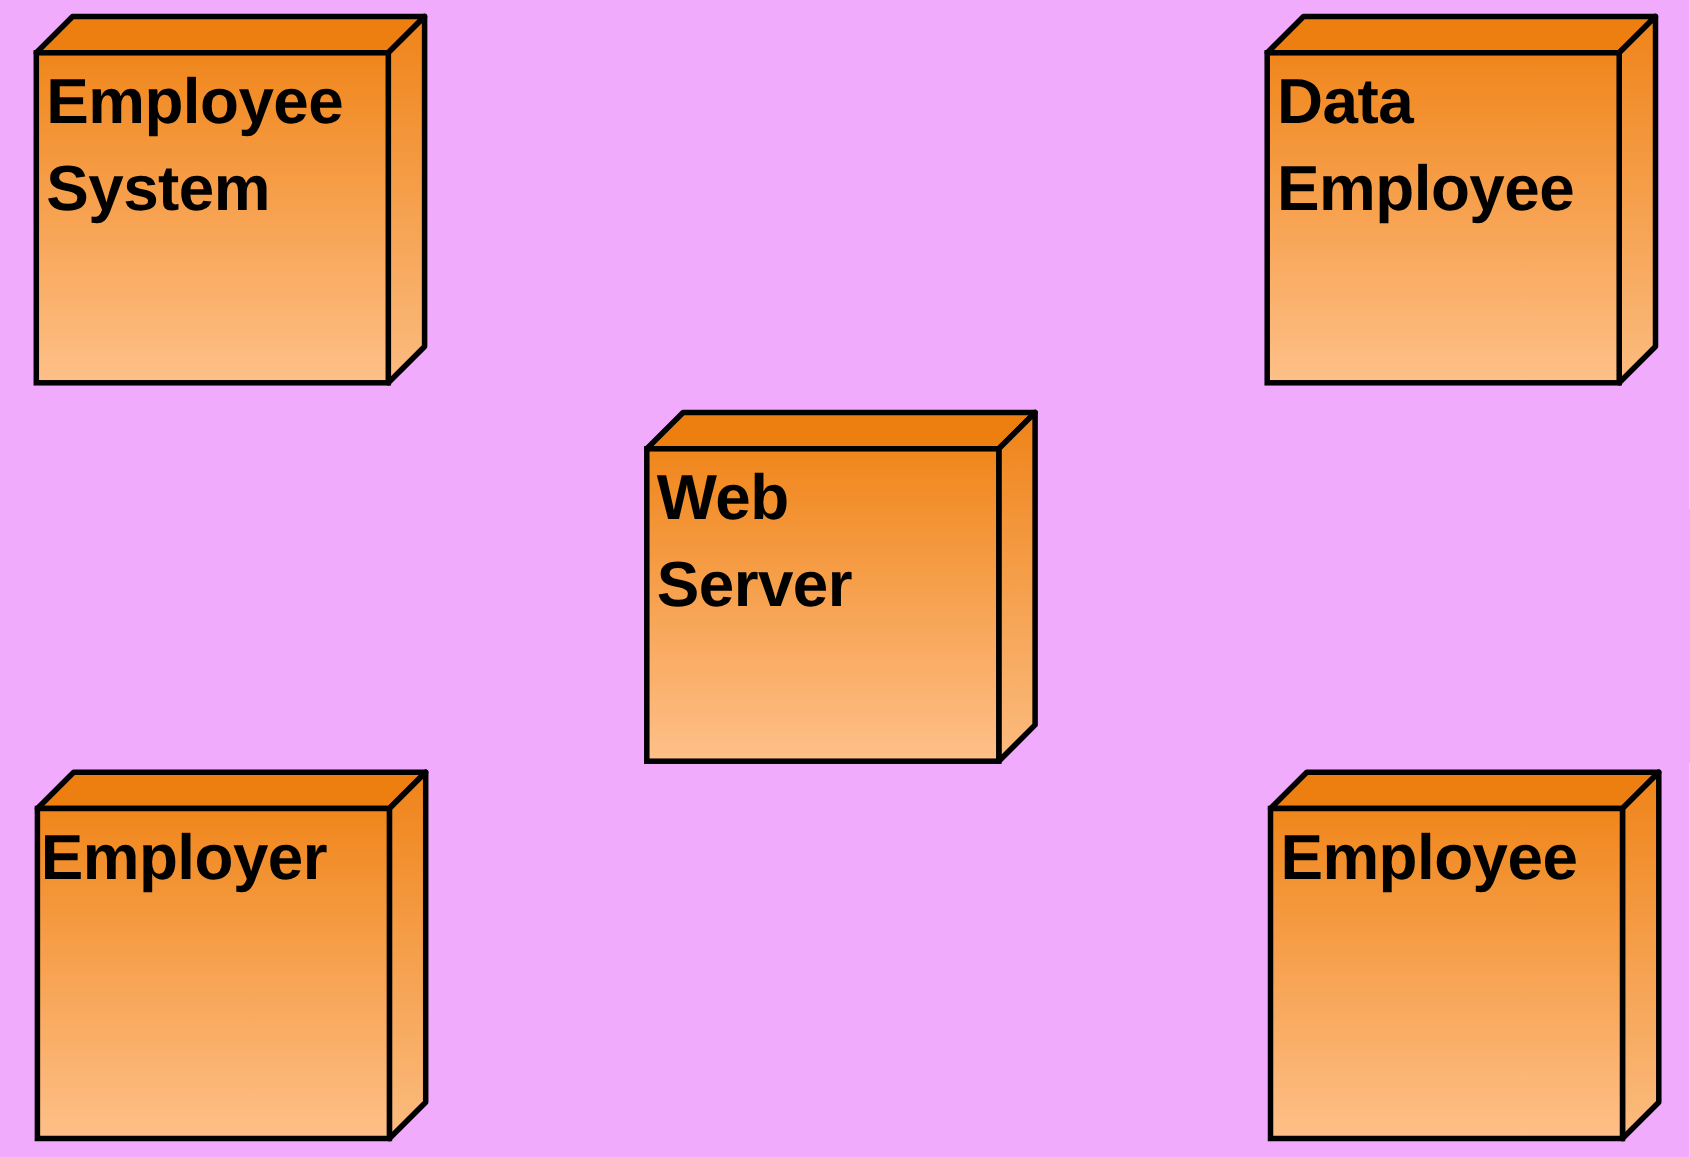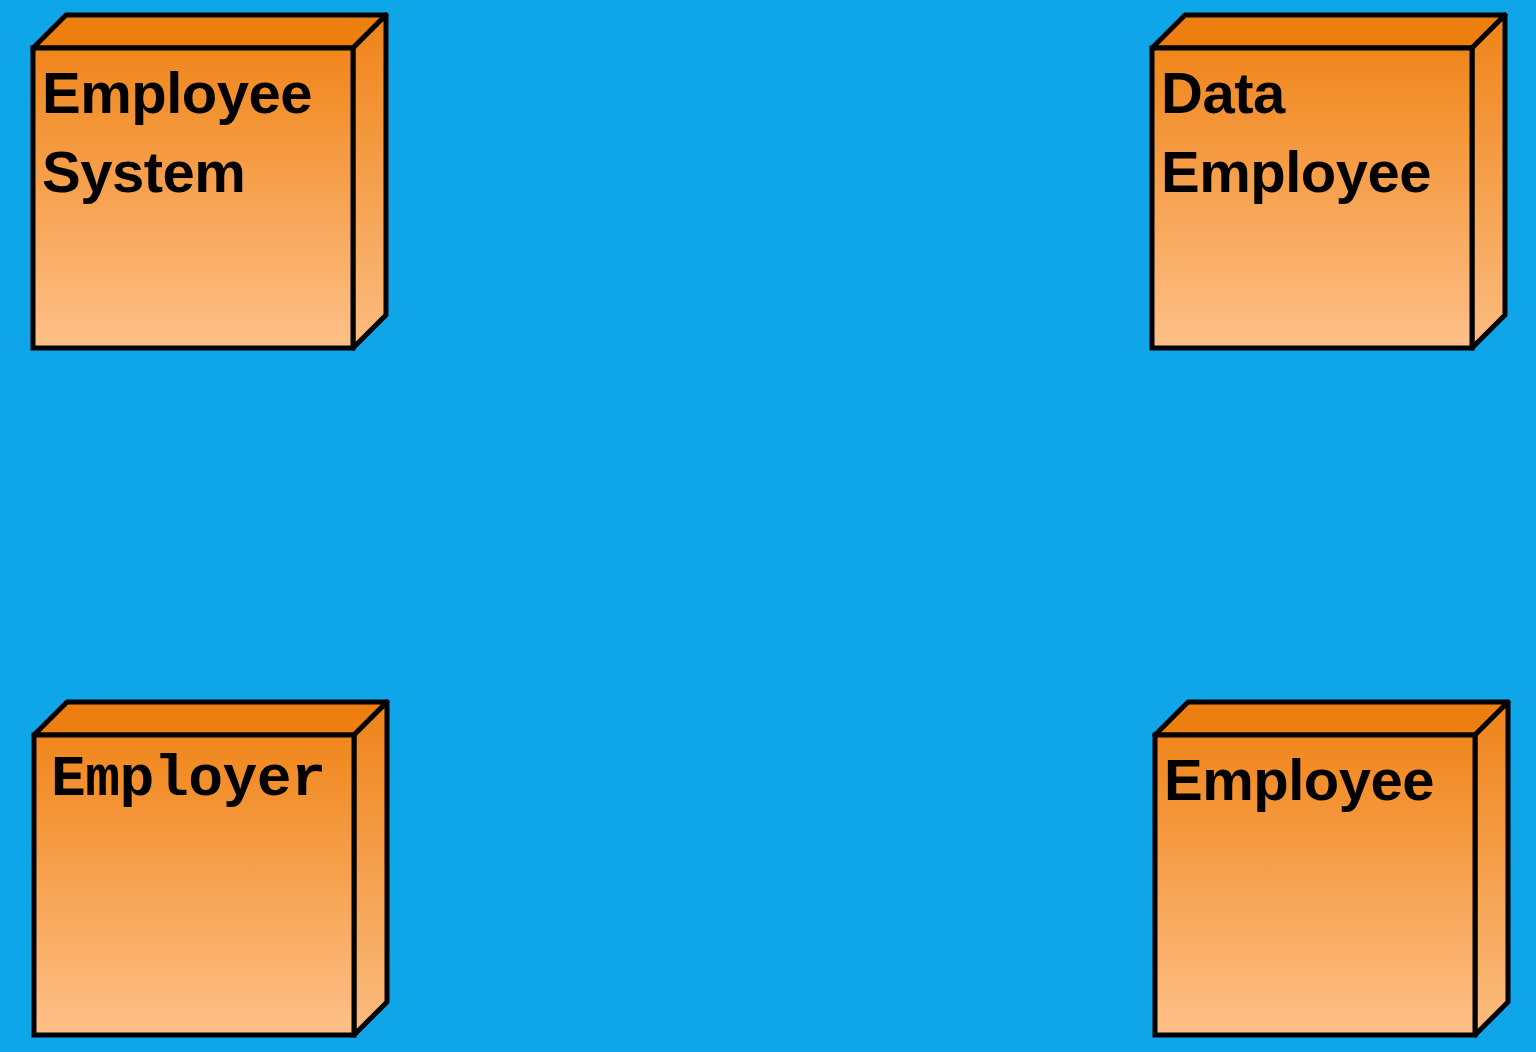--- a/index.html
+++ b/index.html
@@ -9,21 +9,21 @@
   body {
     width: 1536px;
     height: 1052px;
     overflow: hidden;
     font-family: "Liberation Sans", sans-serif;
   }
   #canvas {
     position: relative;
     width: 1536px;
     height: 1052px;
-    background: #0ea5e9;
+    background: #f0abfc;
     overflow: hidden;
   }
   .node {
     position: absolute;
   }
   .node svg {
     display: block;
     overflow: visible;
   }
   .node-label {
@@ -73,37 +73,56 @@
             <stop offset="100%" stop-color="#fbbc80"></stop>
           </linearGradient>
         </defs>
         <polygon points="40,40 73,7 393,7 360,40" fill="#ec7f10" stroke="#000000" stroke-width="5" stroke-linejoin="round"></polygon>
         <polygon points="360,40 393,7 393,307 360,340" fill="url(#gSide1)" stroke="#000000" stroke-width="5" stroke-linejoin="round"></polygon>
         <rect x="40" y="40" width="320" height="300" fill="url(#gFront1)" stroke="#000000" stroke-width="5"></rect>
       </svg>
       <div class="node-label" style="left: 49px; top: 46px; width: 308px;">Data
 Employee</div>
     </div>
+    <div class="node" style="left: 548px; top: 368px;">
+      <svg width="367" height="331" viewBox="0 0 367 331">
+        <defs>
+          <linearGradient id="gFront2" x1="0" y1="0" x2="0" y2="1">
+            <stop offset="0%" stop-color="#f0861b"></stop>
+            <stop offset="100%" stop-color="#fec089"></stop>
+          </linearGradient>
+          <linearGradient id="gSide2" x1="0" y1="0" x2="0" y2="1">
+            <stop offset="0%" stop-color="#ef8318"></stop>
+            <stop offset="100%" stop-color="#fbbc80"></stop>
+          </linearGradient>
+        </defs>
+        <polygon points="40,40 73,7 393,7 360,40" fill="#ec7f10" stroke="#000000" stroke-width="5" stroke-linejoin="round"></polygon>
+        <polygon points="360,40 393,7 393,291 360,324" fill="url(#gSide2)" stroke="#000000" stroke-width="5" stroke-linejoin="round"></polygon>
+        <rect x="40" y="40" width="320" height="284" fill="url(#gFront2)" stroke="#000000" stroke-width="5"></rect>
+      </svg>
+      <div class="node-label" style="left: 49px; top: 46px; width: 308px;">Web
+Server</div>
+    </div>
     <div class="node" style="left: -6px; top: 695px;">
       <svg width="367" height="347" viewBox="0 0 367 347">
         <defs>
           <linearGradient id="gFront3" x1="0" y1="0" x2="0" y2="1">
             <stop offset="0%" stop-color="#f0861b"></stop>
             <stop offset="100%" stop-color="#fec089"></stop>
           </linearGradient>
           <linearGradient id="gSide3" x1="0" y1="0" x2="0" y2="1">
             <stop offset="0%" stop-color="#ef8318"></stop>
             <stop offset="100%" stop-color="#fbbc80"></stop>
           </linearGradient>
         </defs>
         <polygon points="40,40 73,7 393,7 360,40" fill="#ec7f10" stroke="#000000" stroke-width="5" stroke-linejoin="round"></polygon>
         <polygon points="360,40 393,7 393,307 360,340" fill="url(#gSide3)" stroke="#000000" stroke-width="5" stroke-linejoin="round"></polygon>
         <rect x="40" y="40" width="320" height="300" fill="url(#gFront3)" stroke="#000000" stroke-width="5"></rect>
       </svg>
-      <div class="node-label" style="left: 57px; top: 46px; width: 308px; font-family: Liberation Mono, monospace;">Employer</div>
+      <div class="node-label" style="left: 43px; top: 46px; width: 308px;">Employer</div>
     </div>
     <div class="node" style="left: 1115px; top: 695px;">
       <svg width="367" height="347" viewBox="0 0 367 347">
         <defs>
           <linearGradient id="gFront4" x1="0" y1="0" x2="0" y2="1">
             <stop offset="0%" stop-color="#f0861b"></stop>
             <stop offset="100%" stop-color="#fec089"></stop>
           </linearGradient>
           <linearGradient id="gSide4" x1="0" y1="0" x2="0" y2="1">
             <stop offset="0%" stop-color="#ef8318"></stop>

